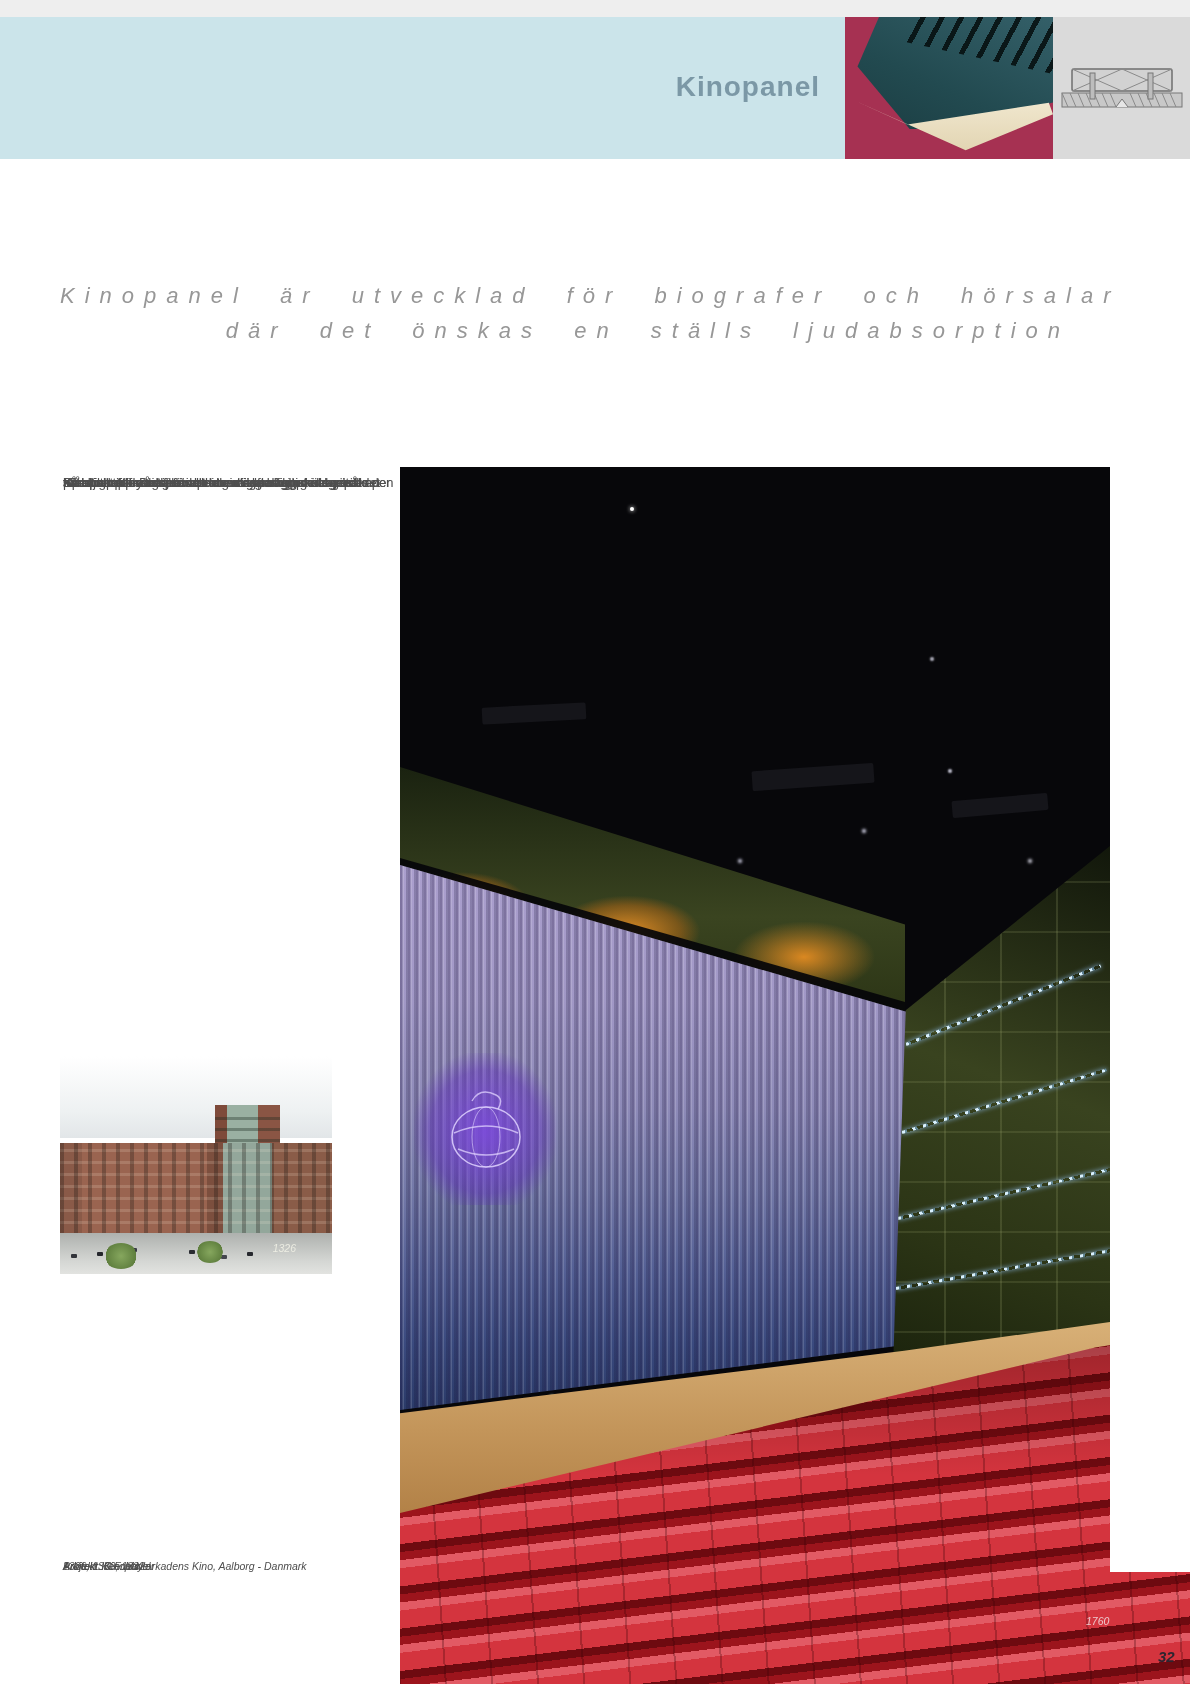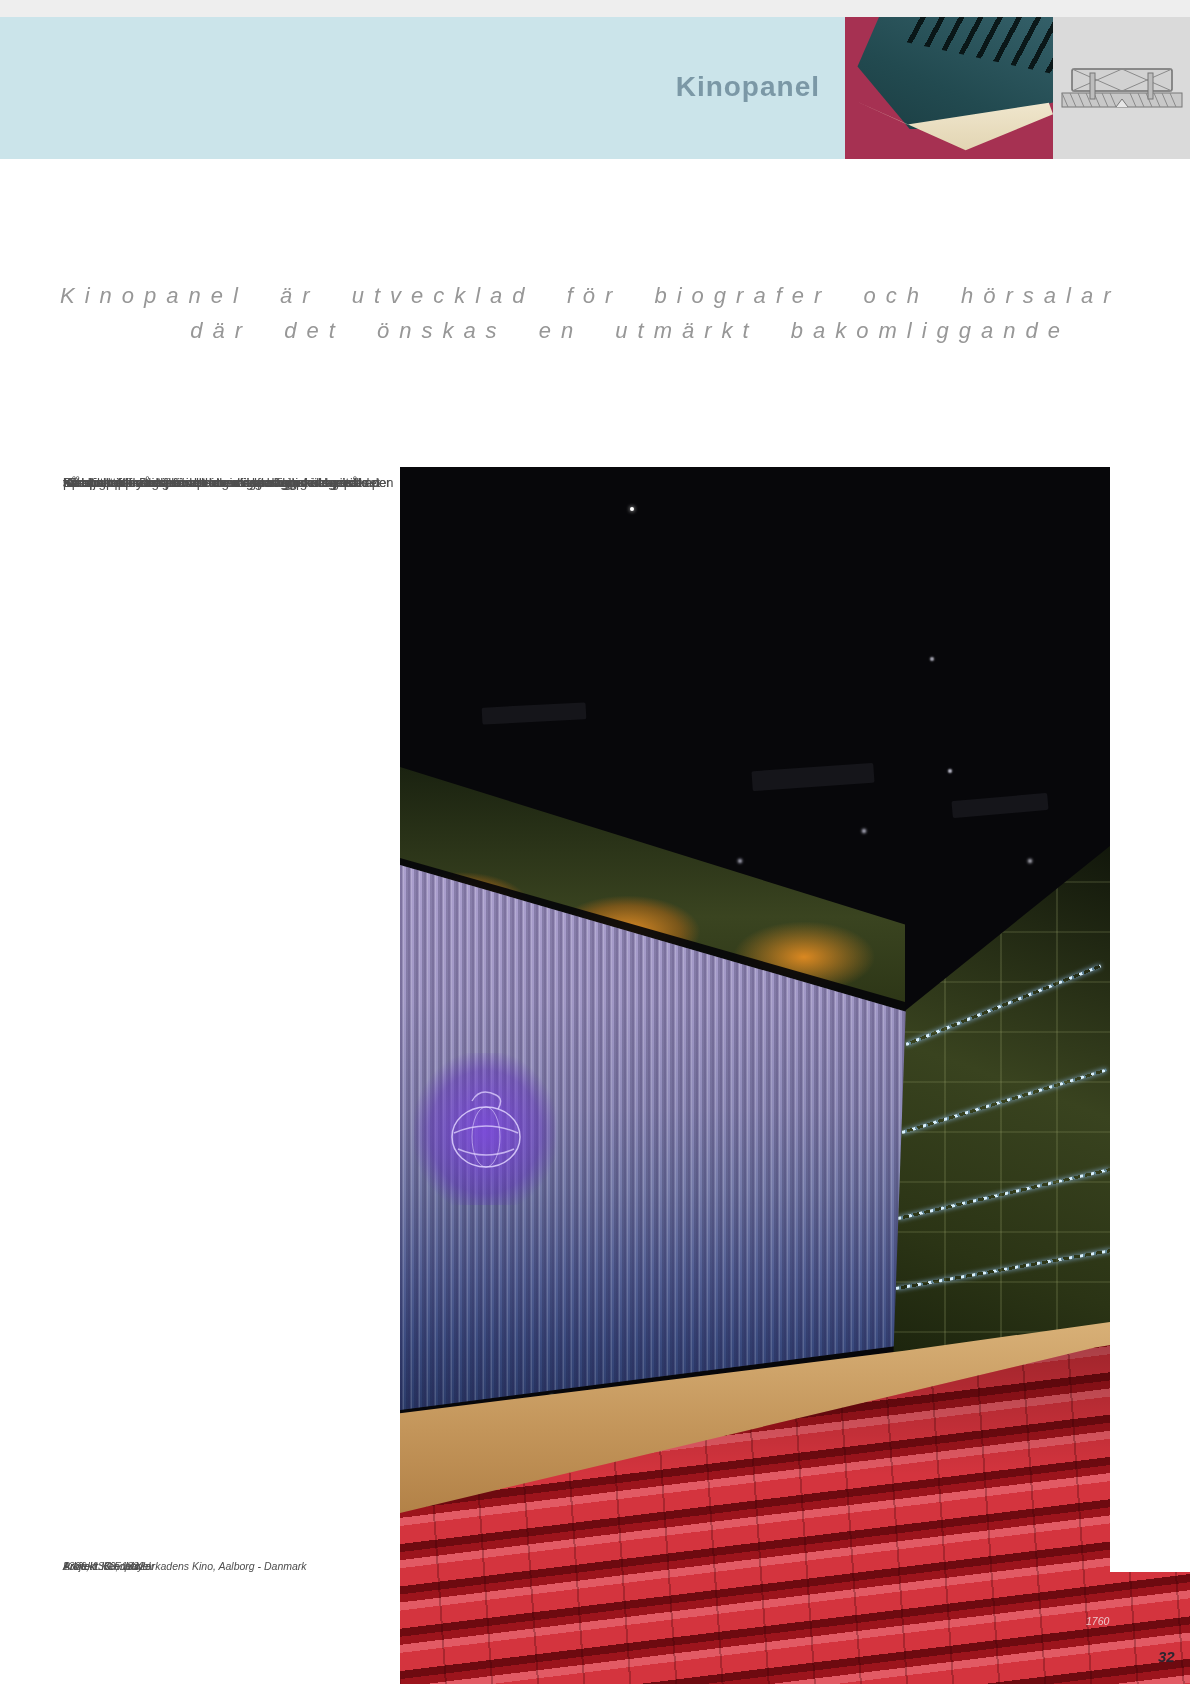--- a/index.html
+++ b/index.html
@@ -130,35 +130,46 @@
     <rect x="2" y="30" width="120" height="14" fill="#c8c8c8" stroke="#777" stroke-width="1"></rect>
     <path d="M2 30 l6 14 M10 30 l6 14 M18 30 l6 14 M26 30 l6 14 M34 30 l6 14 M42 30 l6 14 M50 30 l6 14 M70 30 l6 14 M78 30 l6 14 M86 30 l6 14 M94 30 l6 14 M102 30 l6 14 M110 30 l6 14" stroke="#8a8a8a" stroke-width="1"></path>
     <path d="M56 44 l6 -8 l6 8" fill="#e6e6e6" stroke="#777" stroke-width="1"></path>
     <rect x="12" y="6" width="100" height="22" rx="2" fill="#d2d2d2" stroke="#6f6f6f" stroke-width="1.5"></rect>
     <path d="M12 6 L62 28 L112 6 M12 28 L62 6 L112 28" stroke="#8a8a8a" stroke-width="1" fill="none"></path>
     <rect x="30" y="10" width="5" height="26" fill="#bdbdbd" stroke="#777" stroke-width="1"></rect>
     <rect x="88" y="10" width="5" height="26" fill="#bdbdbd" stroke="#777" stroke-width="1"></rect>
   </svg>
 
   <div class="intro l1">Kinopanel är utvecklad för biografer och hörsalar</div>
-  <div class="intro l2">där det önskas en utmärkt bakomliggande</div>
+  <div class="intro l2">där det önskas en ställs ljudabsorption</div>
 
   <div class="body-copy">
     <span class="body-line">Kinopanel är en speciellt utvecklad väggpanel med</span>
     <span class="body-line">målet att tillfredställa de extrema krav som idag ställs</span>
     <span class="body-line">på biografer. Det finns behov av specialkunskap på det</span>
     <span class="body-line">akustiska området för att kunna ge biografens gäster den</span>
     <span class="body-line">fulla ljudupplevelsen.</span>
     <span class="body-line">Specialperforeringen och den bakomliggande</span>
     <span class="body-line">konstruktionen ger utomordentliga akustiska egenskaper</span>
     <span class="body-line">för absorption och dämpning av efterklang och eko.</span>
     <span class="body-line">Kinopanel levereras med en infärgad gipskärna och en</span>
     <span class="body-line">särskilt matt yta.</span>
   </div>
 
+  <div class="small-photo">
+    <div class="sp-sky"></div>
+    <div class="sp-tower"></div>
+    <div class="sp-winrows"></div>
+    <div class="sp-block"></div>
+    <div class="sp-street"></div>
+    <div class="sp-cars"></div>
+    <div class="sp-tree t1"></div>
+    <div class="sp-tree t2"></div>
+    <div class="sp-label">1326</div>
+  </div>
 
   <div class="big-photo">
     <div class="vent v1"></div>
     <div class="vent v2"></div>
     <div class="vent v3"></div>
     <div class="ceiling-dots"></div>
     <div class="cove"></div>
     <div class="cove-gap"></div>
     <div class="curtain"></div>
     <div class="projection">

